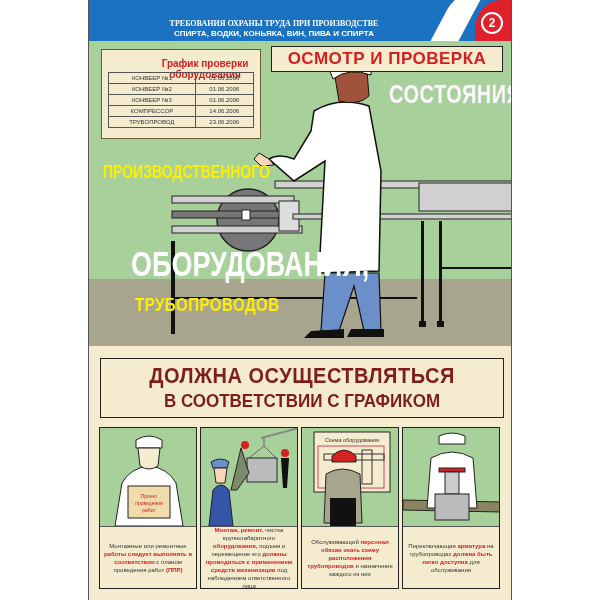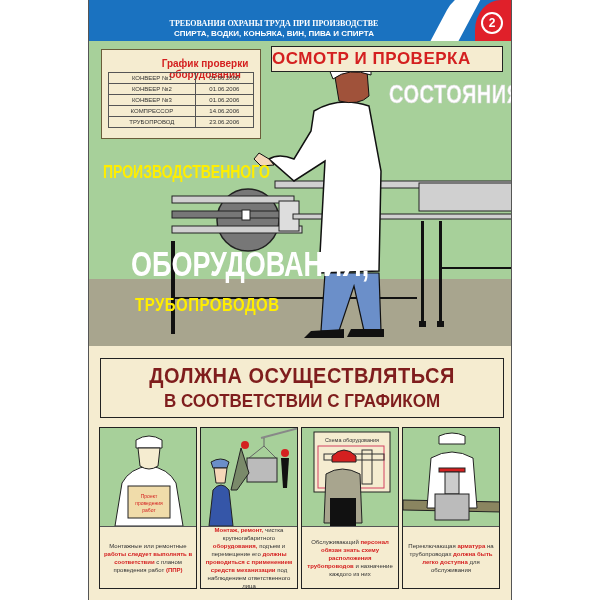--- a/index.html
+++ b/index.html
@@ -11,21 +11,21 @@
   .header .t2{position:absolute;left:0;top:29px;width:370px;font-size:8px;font-weight:bold;}
   .flag-white{position:absolute;right:44px;top:-10px;width:28px;height:70px;background:#fff;transform:skewX(-28deg);border-radius:20px 0 0 0;}
   .flag-red{position:absolute;right:0;top:0;width:36px;height:41px;background:#e0202a;border-top-left-radius:26px 30px;}
   .page-num{position:absolute;right:8px;top:12px;width:18px;height:18px;border:2px solid #fff;border-radius:50%;color:#fff;font-weight:bold;font-size:12px;line-height:18px;text-align:center;}
   .scene{position:absolute;left:0;top:41px;width:100%;height:305px;background:#a7d09a;}
   .floor{position:absolute;left:0;top:238px;width:100%;height:67px;background:#a8a58e;}
   .schedule{position:absolute;left:12px;top:8px;width:158px;height:88px;background:#f5ecd0;border:1px solid #6b5d3a;}
   .schedule h3{margin:3px;position:absolute;left:0;top:5px;width:100%;text-align:center;color:#d42020;font-size:10px;font-weight:bold;font-family:Liberation Sans, sans-serif;padding-left:21px;}
   .schedule table{position:absolute;left:6px;top:22px;width:146px;border-collapse:collapse;font-size:6px;color:#333;}
   .schedule td{border:1px solid #555;height:10px;text-align:center;padding:0;}
-  .banner1{position:absolute;left:182px;top:5px;width:230px;height:24px;background:#f5ecd0;border:1.5px solid #222;color:#d42020;font-weight:900;font-size:17px;line-height:24px;letter-spacing:0.5px;}
+  .banner1{position:absolute;left:182px;top:5px;width:230px;height:24px;background:#f5ecd0;border:1.5px solid #222;color:#d42020;font-weight:900;font-size:17px;line-height:24px;text-align:center;letter-spacing:0.5px;}
   .w-sost{position:absolute;left:300px;top:42px;color:#fff;font-size:20px;font-weight:900;letter-spacing:0.5px;transform:scaleY(1.3);-webkit-text-stroke:0.5px #ddd;}
   .w-proizv{position:absolute;left:14px;top:122px;color:#ffee00;font-size:14px;font-weight:900;transform:scaleY(1.3);}
   .w-oborud{position:absolute;left:42px;top:208px;color:#fff;font-size:27px;font-weight:900;transform:scaleY(1.3);}
   .w-trub{position:absolute;left:46px;top:255px;color:#ffee00;font-size:15px;font-weight:900;transform:scaleY(1.2);letter-spacing:0.5px;}
   .machine-svg{position:absolute;left:0;top:0;}
   .bottom-banner{position:absolute;left:11px;top:358px;width:402px;height:58px;background:#f5ecd0;border:1.5px solid #222;text-align:center;color:#7f1d1d;font-weight:900;}
   .bottom-banner .l1{position:absolute;left:0;top:5px;width:100%;font-size:20px;transform:scaleY(1.1);letter-spacing:0.5px;}
   .bottom-banner .l2{position:absolute;left:0;top:32px;width:100%;font-size:17px;transform:scaleY(1.1);}
   .panels{position:absolute;left:10px;top:427px;width:404px;height:162px;}
   .panel{position:absolute;top:0;width:98px;height:162px;border:1.5px solid #222;box-sizing:border-box;background:#f5ecd0;overflow:hidden;}

